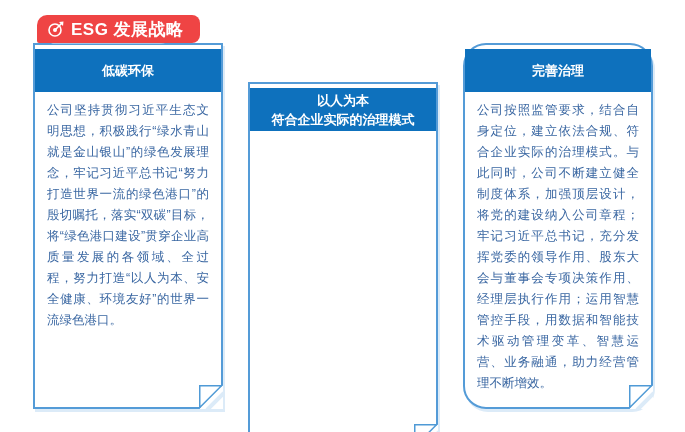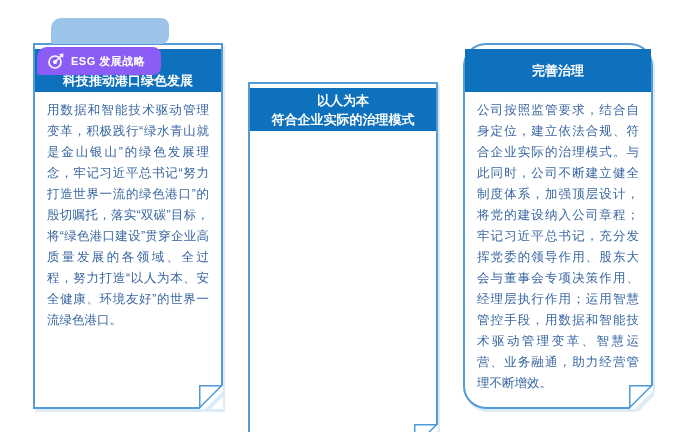--- a/index.html
+++ b/index.html
@@ -25,31 +25,30 @@
     background: #9cc4e8;
     border-radius: 10px 8px 8px 2px;
     z-index: 1;
   }
   .tab {
     position: absolute;
     left: 37px;
     top: 15px;
     height: 28px;
     padding: 0 16px 0 10px;
-    background: #8b5cf6;
+    background: #ef4444;
     border-radius: 10px 8px 8px 2px;
     color: #ffffff;
-    font-size: 11px;
+    font-size: 17px;
     font-weight: bold;
     display: flex;
     align-items: center;
     gap: 7px;
     z-index: 2;
     letter-spacing: 0.5px;
-    margin-top: 32px;
   }
   .tab-icon { width: 17px; height: 17px; flex: 0 0 auto; }
   
   .card {
     position: absolute;
     top: 43px;
     width: 190px;
     height: 366px;
     box-sizing: border-box;
     border: 2px solid #549bd7;
@@ -100,23 +99,22 @@
       <circle cx="8" cy="9" r="2" fill="#ffffff"></circle>
       <line x1="8" y1="9" x2="14.5" y2="2.5" stroke="#ffffff" stroke-width="1.6"></line>
       <polygon points="16.5,0.5 16,5 12,1" fill="#ffffff"></polygon>
     </svg>
     <span class="tab-label">ESG 发展战略</span>
   </div>
 
   <div class="card card1">
     <div class="card-header">
       <div>低碳环保</div>
-      <div>科技推动港口绿色发展</div>
     </div>
-    <div class="card-body">用数据和智能技术驱动管理变革，积极践行“绿水青山就是金山银山”的绿色发展理念，牢记习近平总书记“努力打造世界一流的绿色港口”的殷切嘱托，落实“双碳”目标，将“绿色港口建设”贯穿企业高质量发展的各领域、全过程，努力打造“以人为本、安全健康、环境友好”的世界一流绿色港口。</div>
+    <div class="card-body">公司坚持贯彻习近平生态文明思想，积极践行“绿水青山就是金山银山”的绿色发展理念，牢记习近平总书记“努力打造世界一流的绿色港口”的殷切嘱托，落实“双碳”目标，将“绿色港口建设”贯穿企业高质量发展的各领域、全过程，努力打造“以人为本、安全健康、环境友好”的世界一流绿色港口。</div>
     <svg class="fold" viewBox="0 0 24 24">
       <polygon points="0,24 24,24 24,0" fill="#ffffff"></polygon>
       <line x1="8" y1="25" x2="25" y2="8" stroke="#dcebf8" stroke-width="4"></line>
       <polygon points="0.75,0.75 22.5,0.75 0.75,22.5" fill="#ffffff" stroke="#4f9ad6" stroke-width="1.5"></polygon>
     </svg>
   </div>
 
   <div class="card card2">
     <div class="card-header">
       <div>以人为本</div>

